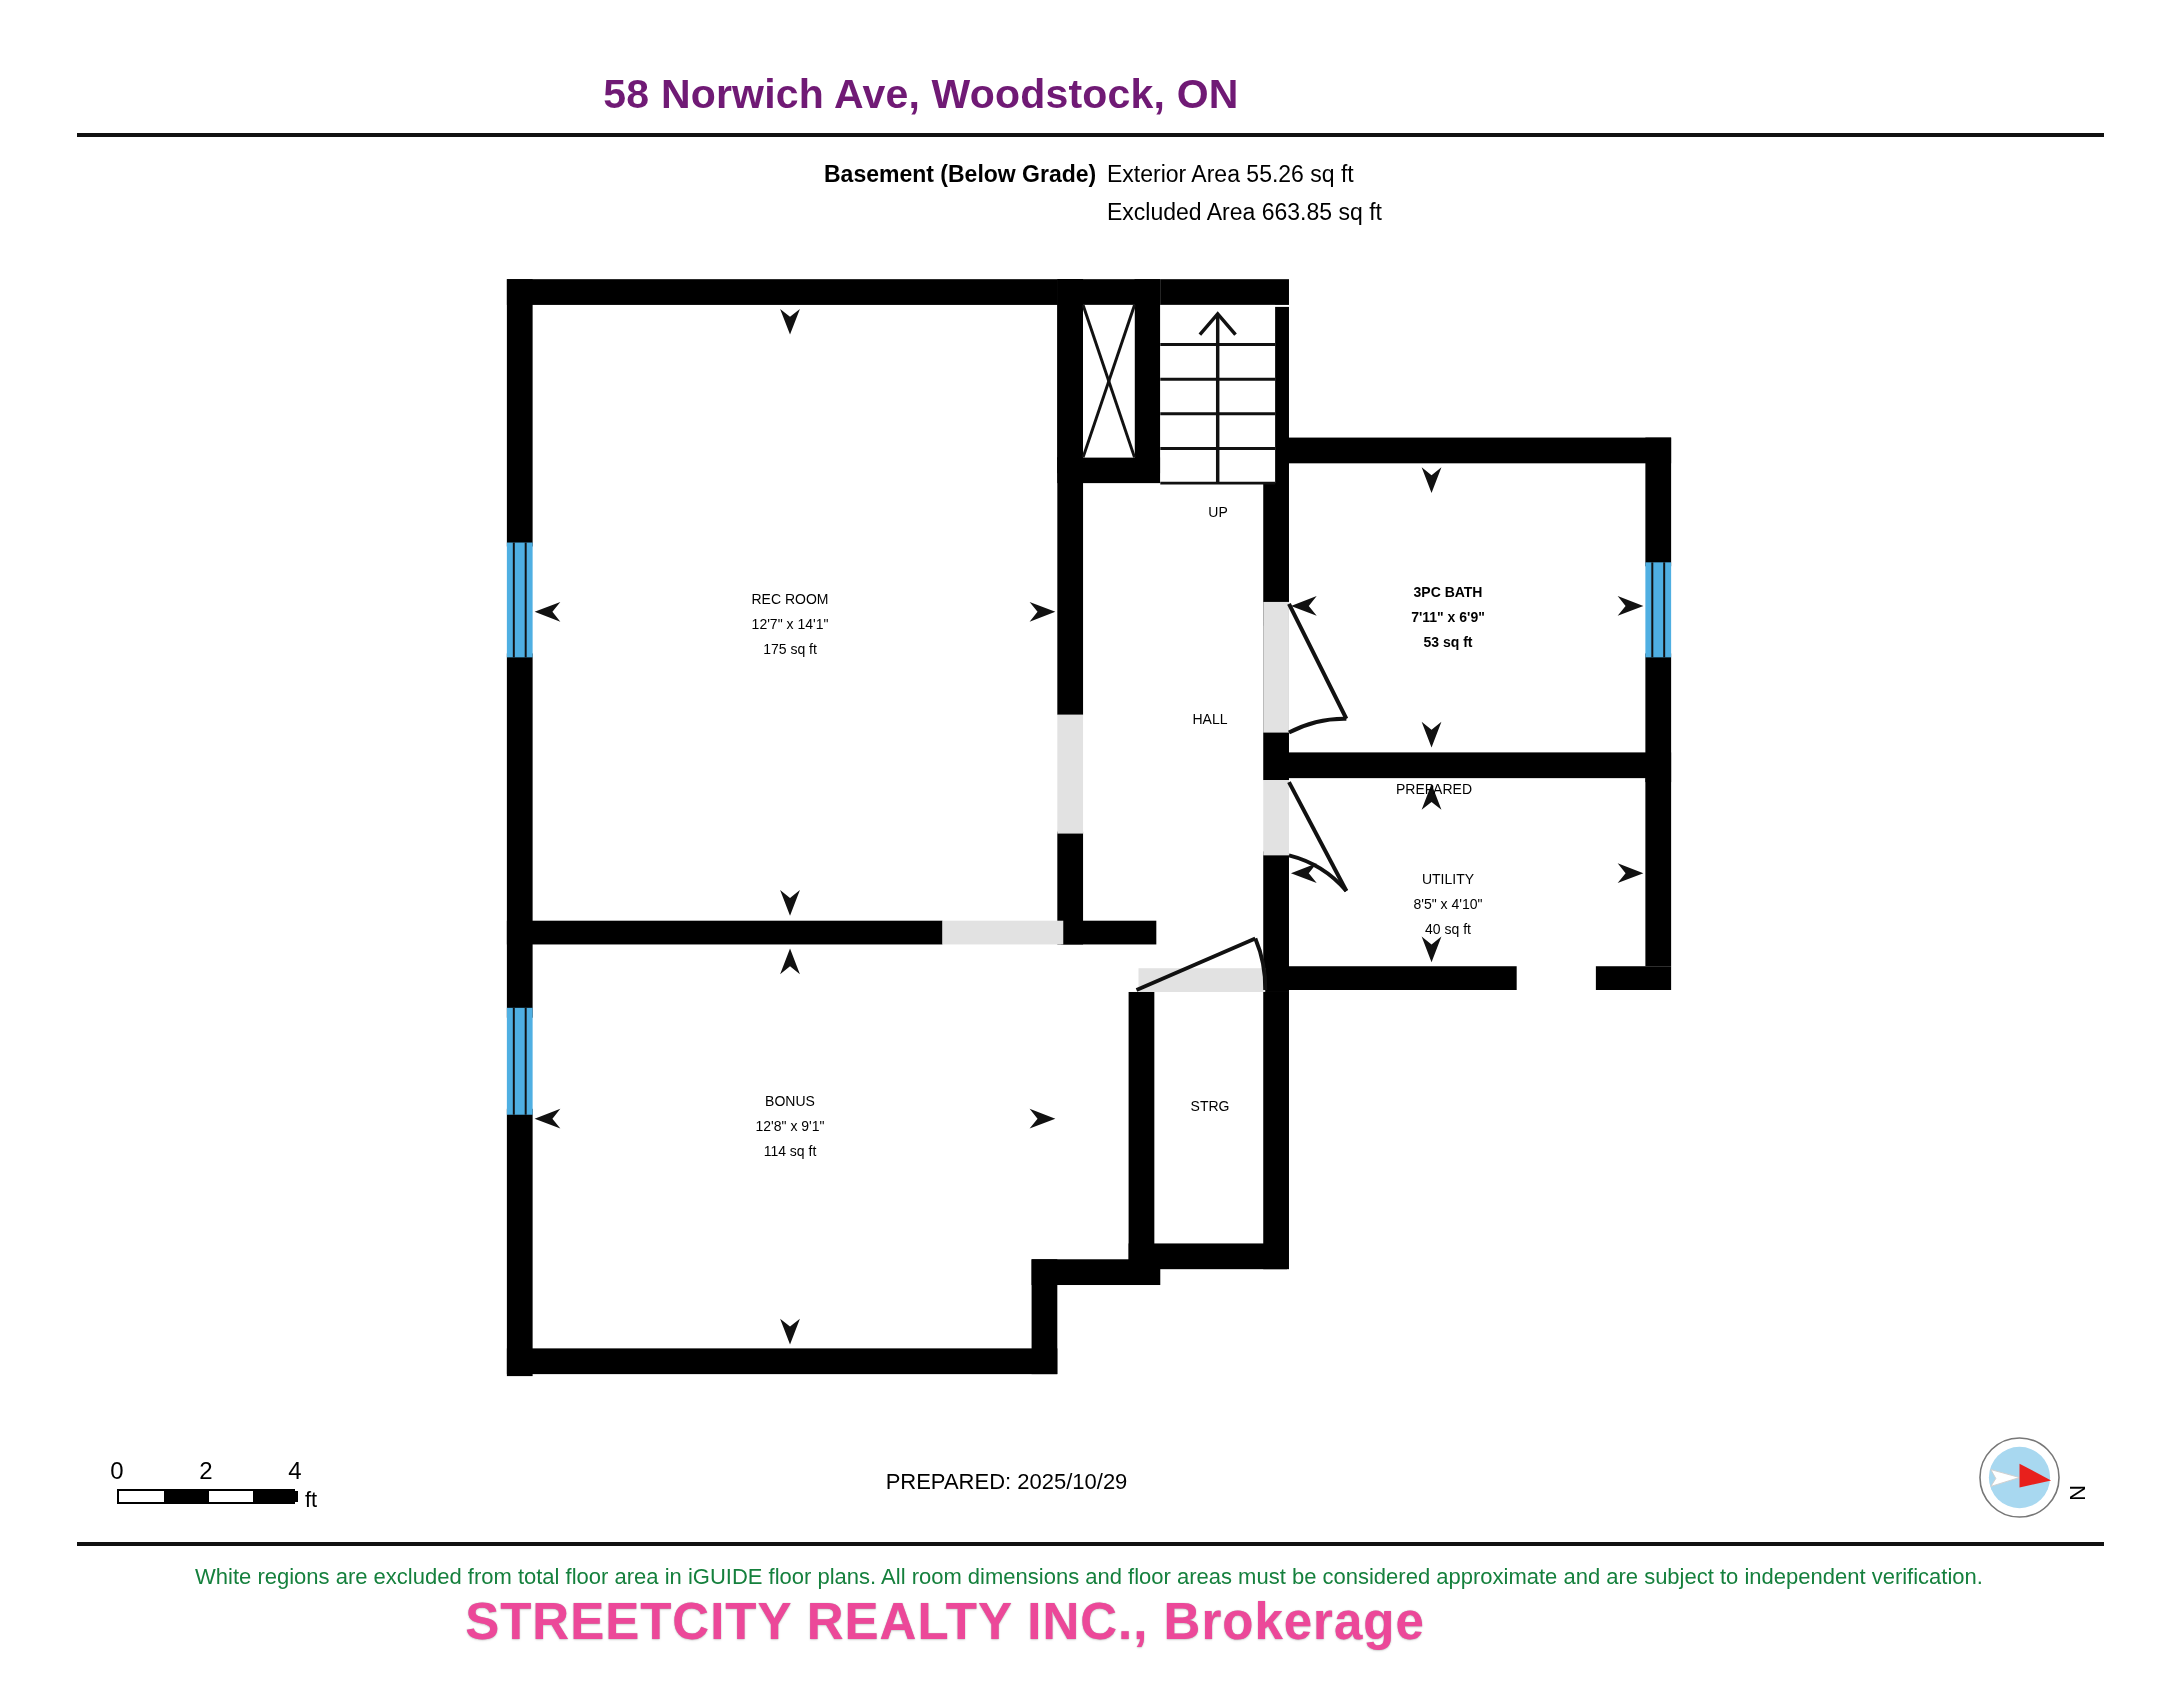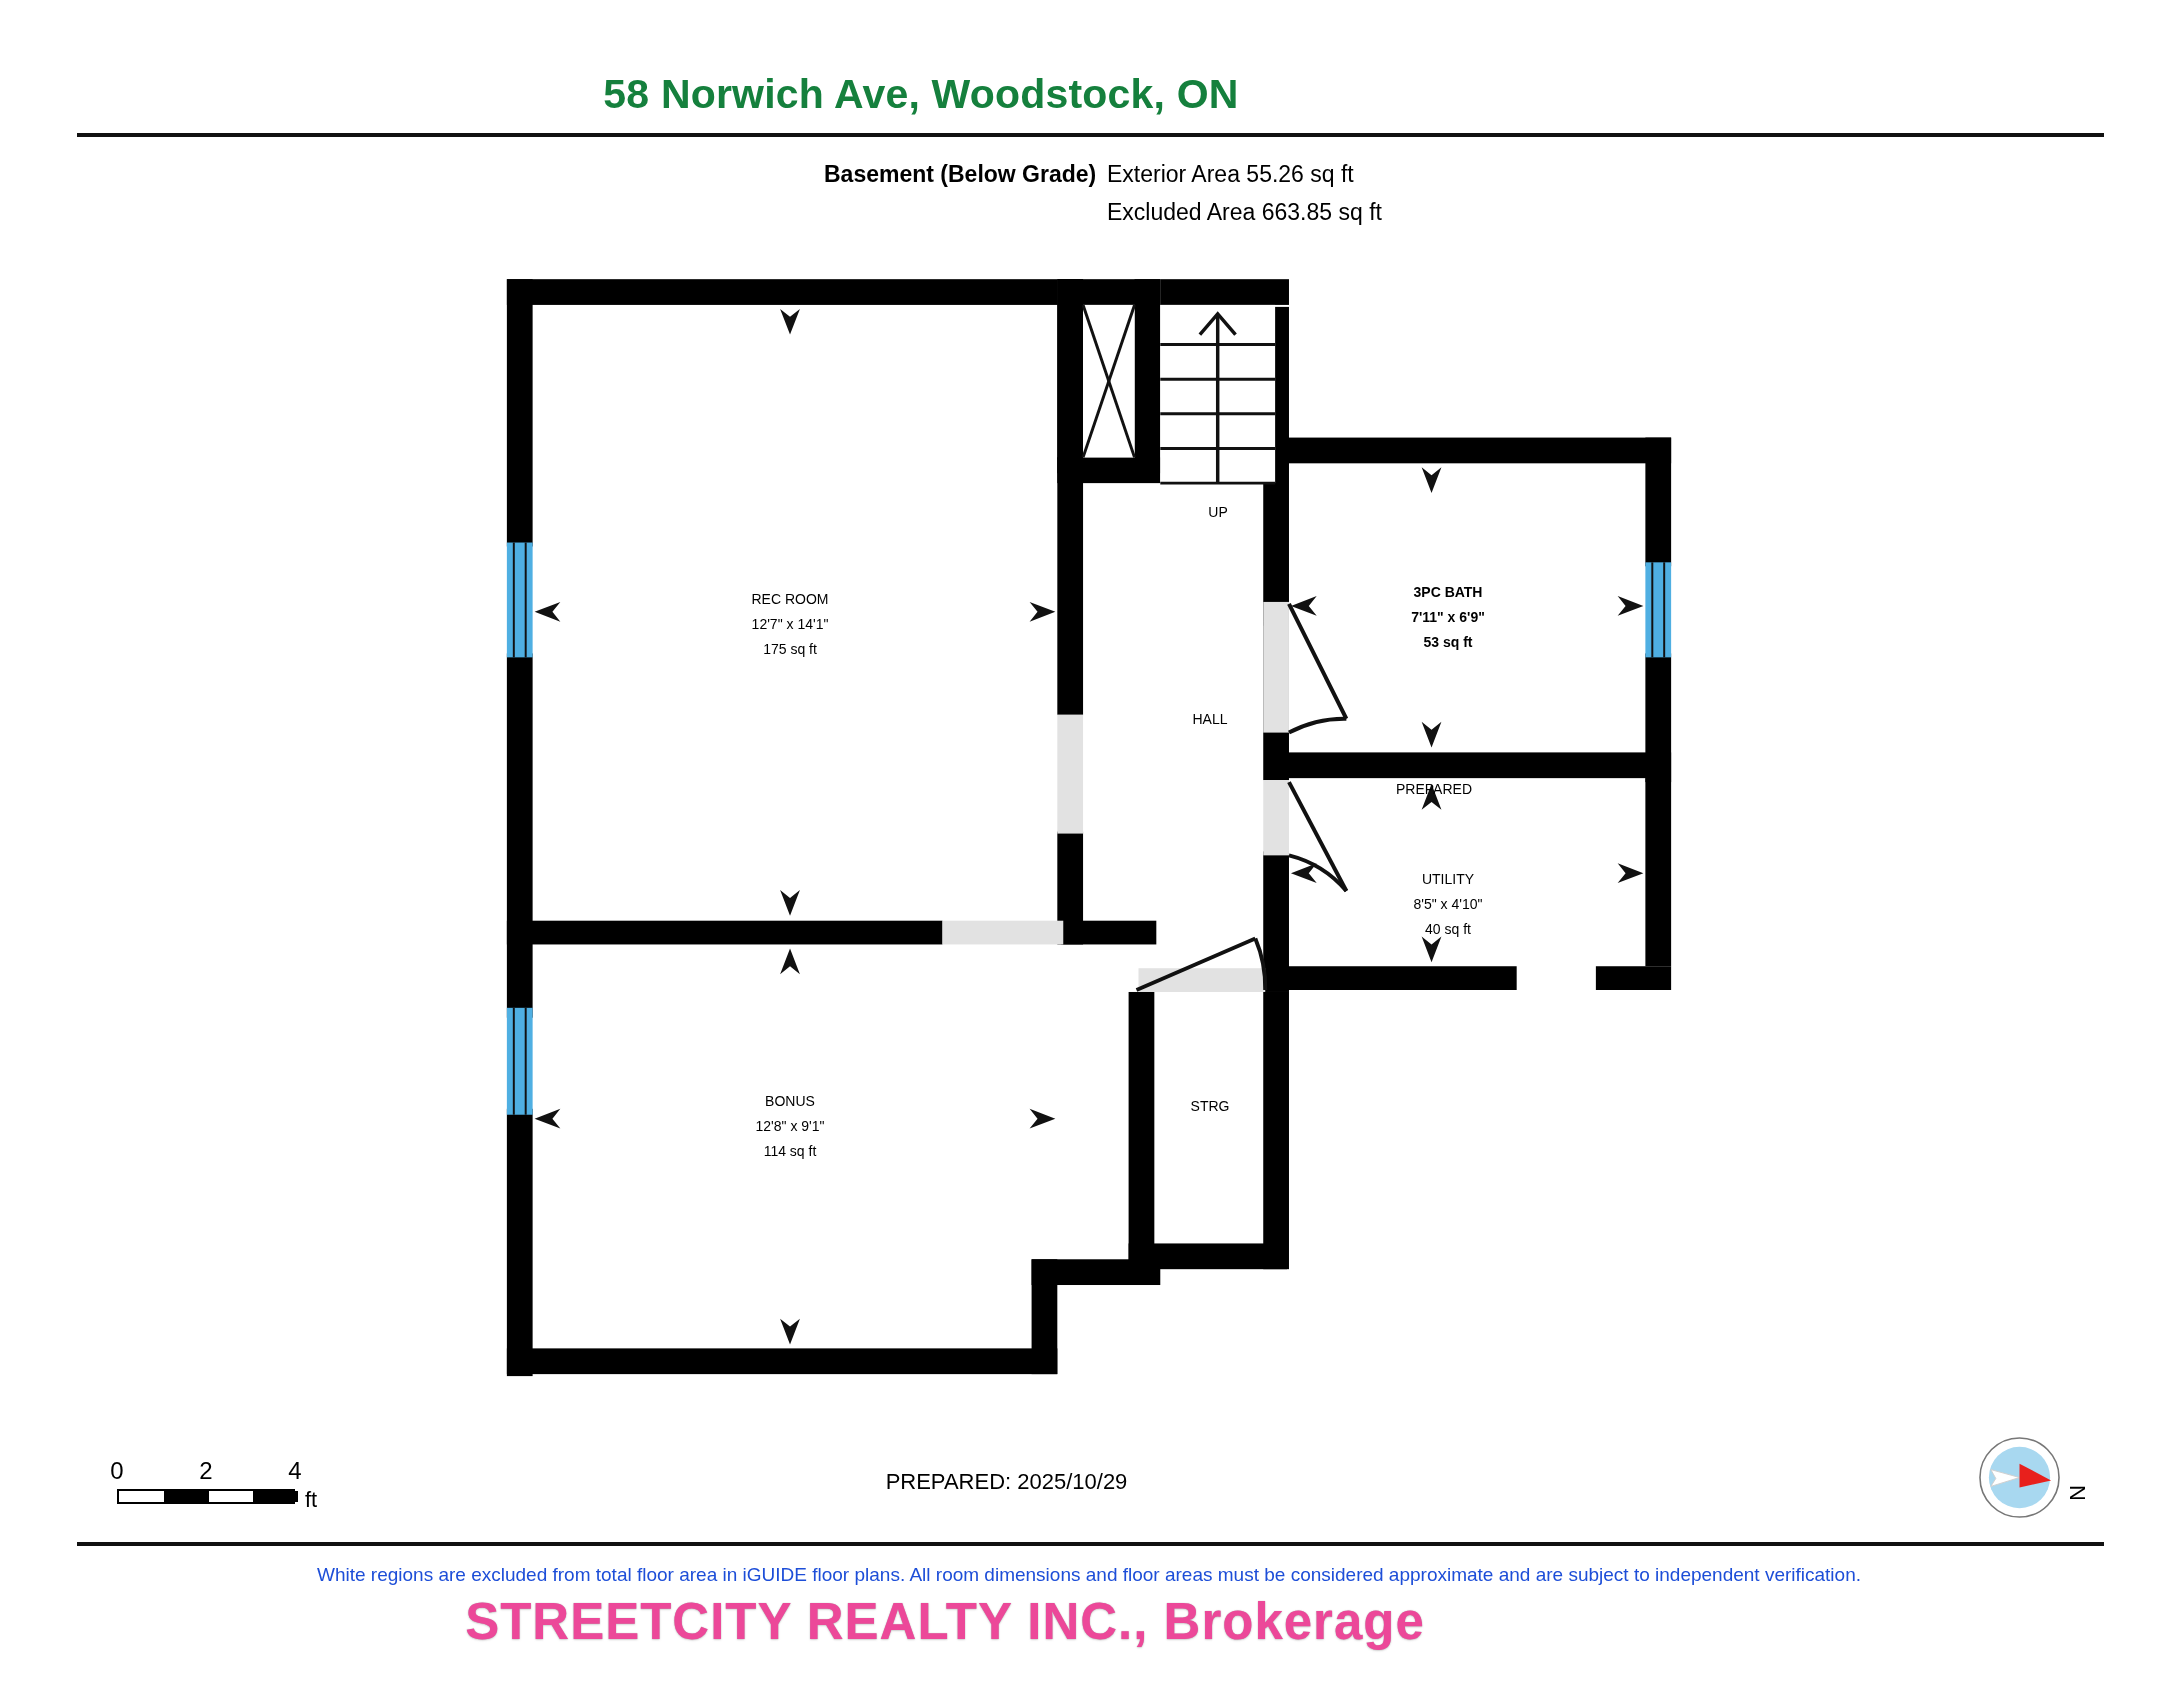--- a/index.html
+++ b/index.html
@@ -25,21 +25,21 @@
 
   
   .page-title {
     position: absolute;
     left: 0;
     top: 71px;
     width: 1842px;
     text-align: center;
     font-size: 41px;
     font-weight: bold;
-    color: #15803d;
+    color: #701a75;
     letter-spacing: 0.2px;
   }
   .title-rule {
     position: absolute;
     left: 77px;
     top: 133px;
     width: 2027px;
     height: 4px;
     background: #111;
   }
@@ -159,22 +159,22 @@
     width: 2027px;
     height: 4px;
     background: #111;
   }
   .disclaimer {
     position: absolute;
     left: 0;
     top: 1564px;
     width: 2178px;
     text-align: center;
-    font-size: 19px;
-    color: #1d4ed8;
+    font-size: 22px;
+    color: #15803d;
   }
   .watermark {
     position: absolute;
     left: 0;
     top: 1592px;
     width: 1890px;
     text-align: center;
     font-size: 51px;
     font-weight: bold;
     color: #ec4899;

